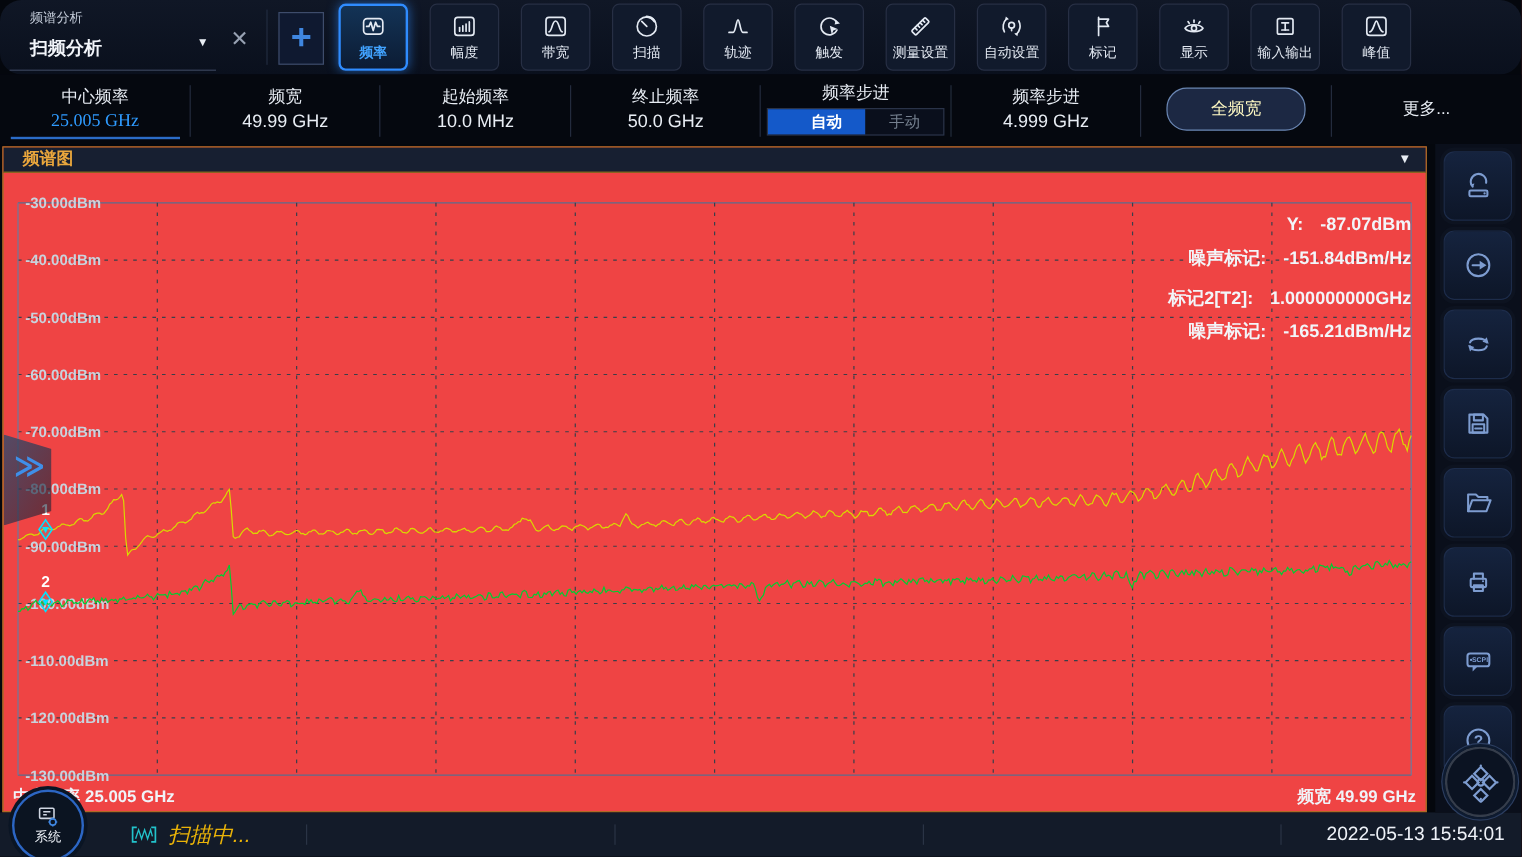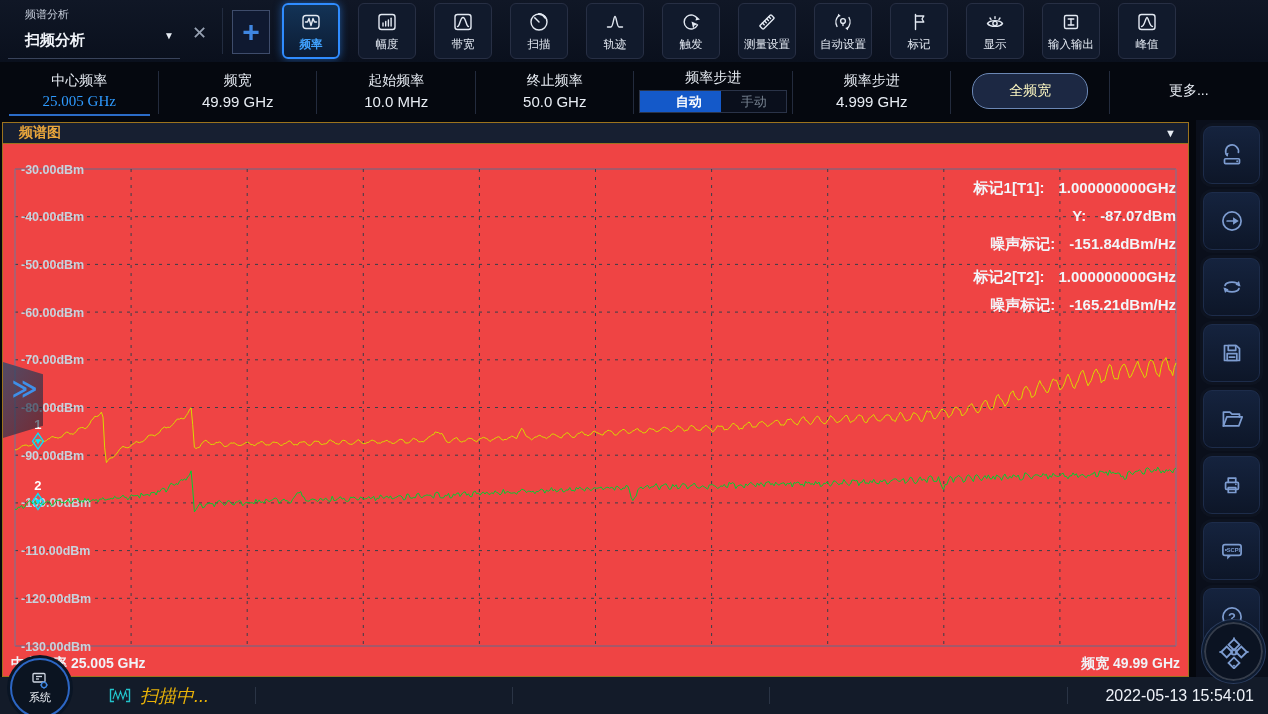--- a/index.html
+++ b/index.html
@@ -2,21 +2,21 @@
 <html><head>
 <meta charset="utf-8">
 <style>
   html,body{margin:0;padding:0;background:#04070d;}
   body{width:1268px;height:714px;overflow:hidden;font-family:"Liberation Sans","DejaVu Sans",sans-serif;
        -webkit-font-smoothing:antialiased;color:#e6ebf2;}
   .app{position:relative;width:1268px;height:714px;background:#04070d;}
 
   
   .toolbar{position:absolute;left:0;top:0;width:1268px;height:62px;background:linear-gradient(#101726,#0a101d);
-           display:flex;align-items:flex-start;}
+           display:flex;align-items:flex-start;border-radius:18px;}
   .tabarea{position:relative;width:282px;height:62px;flex:0 0 282px;}
   .tab-small{position:absolute;left:25px;top:7px;font-size:11px;color:#c4ccd9;}
   .tab-title{position:absolute;left:25px;top:31px;font-size:15px;font-weight:bold;color:#f2f5fa;}
   .tab-caret{position:absolute;left:164px;top:30px;font-size:10px;color:#e8edf4;cursor:pointer;}
   .tab-close{position:absolute;left:192px;top:22px;font-size:18px;color:#97a1b2;cursor:pointer;}
   .tab-underline{position:absolute;left:8px;bottom:3px;width:172px;height:1px;background:#39435a;}
   .addbtn{position:absolute;left:232px;top:10px;width:36px;height:42px;background:#0f1930;
           border:1px solid #3e4c6b;border-left:1px solid #3e4c6b;display:flex;align-items:center;justify-content:center;
           color:#3f86e0;font-size:30px;font-weight:bold;cursor:pointer;}
   .tabarea::after{content:"";position:absolute;left:222px;top:8px;bottom:8px;width:1px;background:#222c40;}
@@ -289,21 +289,20 @@
             <polygon points="32.18780000000001,295.2239 37.787800000000004,295.2239 34.98780000000001,300.4239" fill="#00e4ff" stroke="none"></polygon>
             <text x="34.98780000000001" y="285.2239" fill="#ffffff" font-size="13" font-weight="bold" text-anchor="middle" font-family="Liberation Sans,sans-serif">1</text>
           </g>
           <g>
             <polygon points="34.98780000000001,349.51669999999996 40.48780000000001,357.51669999999996 34.98780000000001,365.51669999999996 29.487800000000007,357.51669999999996" fill="rgba(0,228,255,0.12)" stroke="#00e4ff" stroke-width="1.3"></polygon>
             <polygon points="32.18780000000001,355.51669999999996 37.787800000000004,355.51669999999996 34.98780000000001,360.71669999999995" fill="#00e4ff" stroke="none"></polygon>
             <text x="34.98780000000001" y="345.51669999999996" fill="#ffffff" font-size="13" font-weight="bold" text-anchor="middle" font-family="Liberation Sans,sans-serif">2</text>
           </g>
         </svg>
       <div class="readout" id="marker-readout">
-          <div class="row"><span>标记1[T1]:</span><span class="val">1.000000000GHz</span></div>
           <div class="row"><span>Y:</span><span class="val">-87.07dBm</span></div>
           <div class="row"><span>噪声标记:</span><span class="val">-151.84dBm/Hz</span></div>
           <div class="row sp"><span>标记2[T2]:</span><span class="val">1.000000000GHz</span></div>
           <div class="row"><span>噪声标记:</span><span class="val">-165.21dBm/Hz</span></div>
         </div>
       <div class="handle">
         <span class="gg">≫</span>
       </div>
       <div class="xlab l">中心频率 25.005 GHz</div>
       <div class="xlab r">频宽 49.99 GHz</div>

